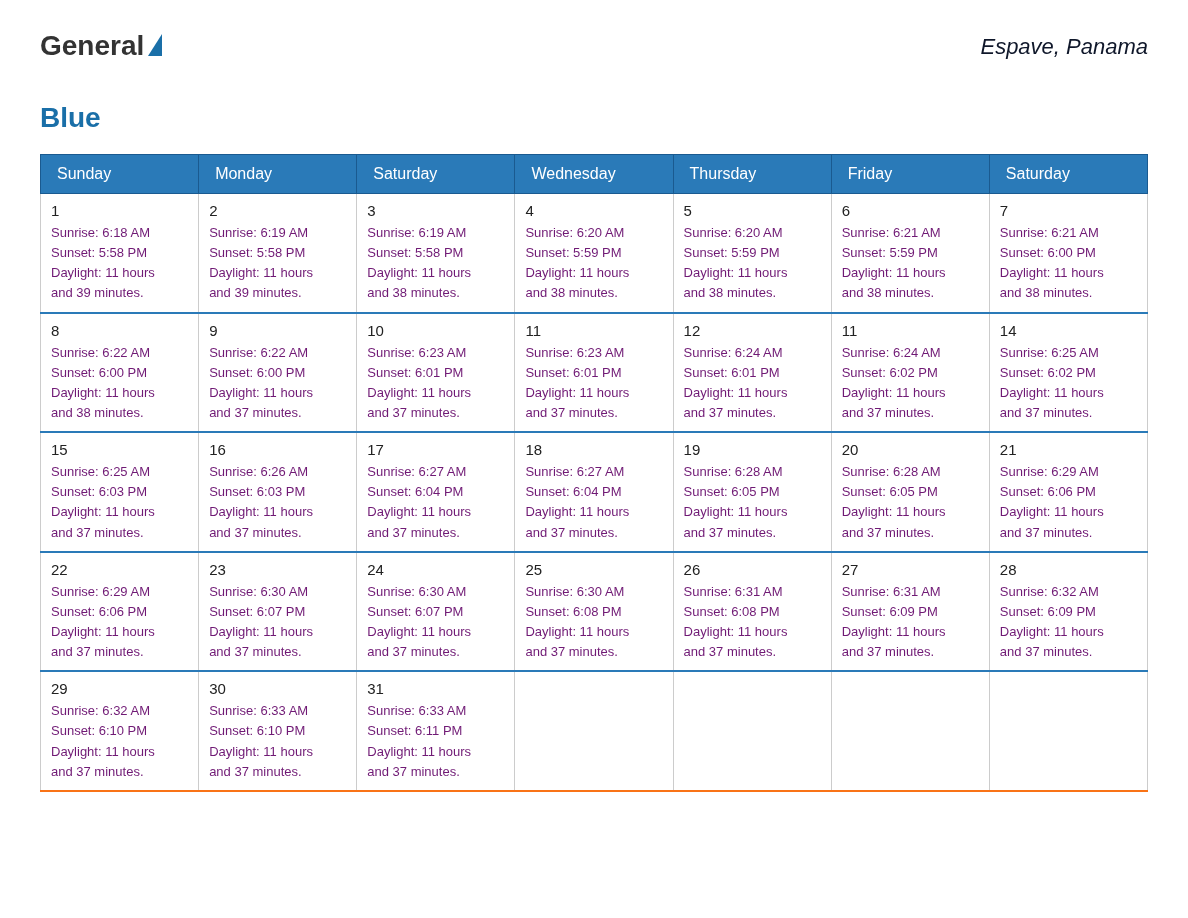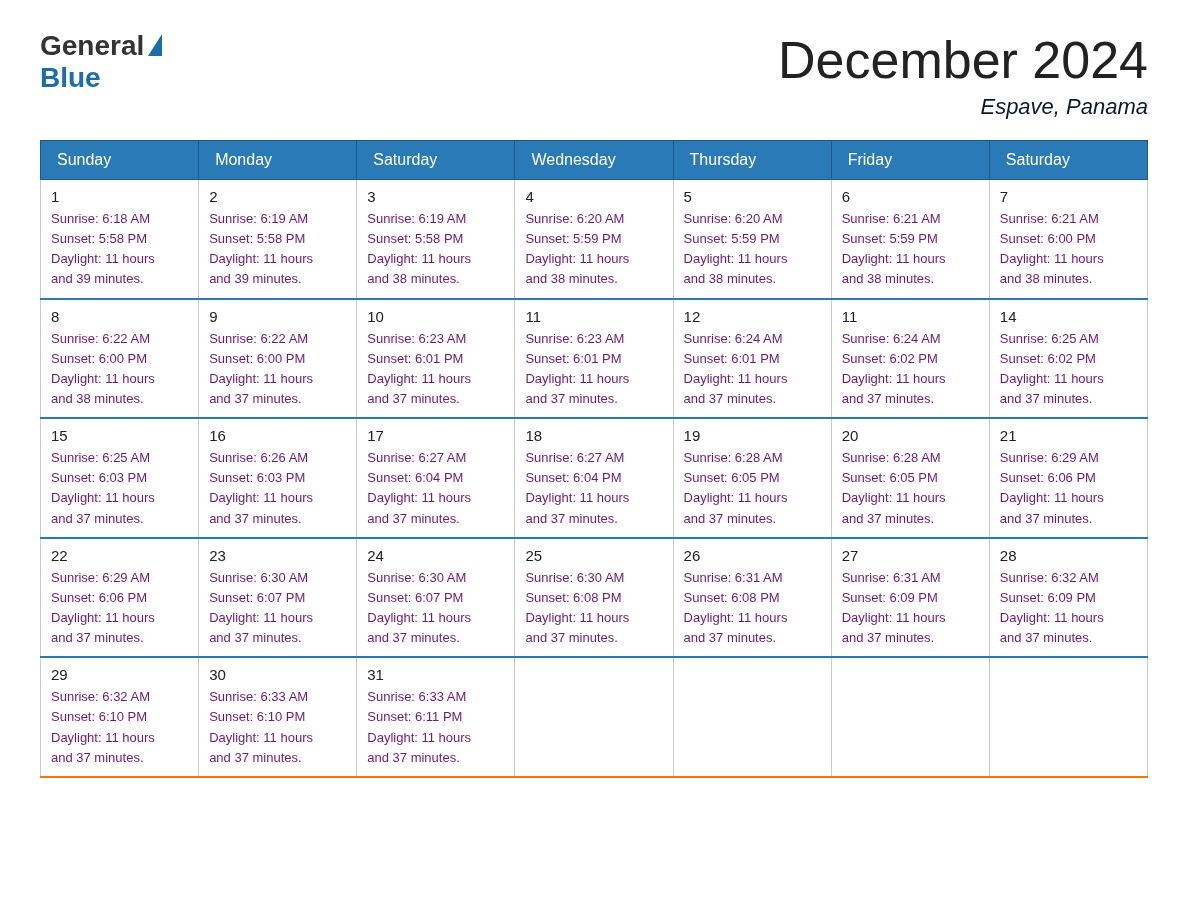--- a/index.html
+++ b/index.html
@@ -13,20 +13,21 @@
     .header {
       display: flex;
       justify-content: space-between;
       align-items: flex-start;
       margin-bottom: 20px;
     }
     .logo {
       display: flex;
       flex-direction: column;
       align-items: flex-start;
+      gap: 40px;
     }
     .logo-top {
       display: flex;
       align-items: center;
     }
     .logo-general {
       font-size: 28px;
       font-weight: bold;
       color: #333;
     }
@@ -113,21 +114,20 @@
 
 <div class="header">
   <div class="logo">
     <div class="logo-top">
       <span class="logo-general">General</span>
       <div class="logo-triangle"></div>
     </div>
     <span class="logo-line2">Blue</span>
   </div>
   <div class="title-block">
-    <div class="month-title">December 2024</div>
     <div class="location">Espave, Panama</div>
   </div>
 </div>
 
 <table>
   <thead>
     <tr>
     <th>Sunday</th>
         <th>Monday</th>
         <th>Saturday</th>

